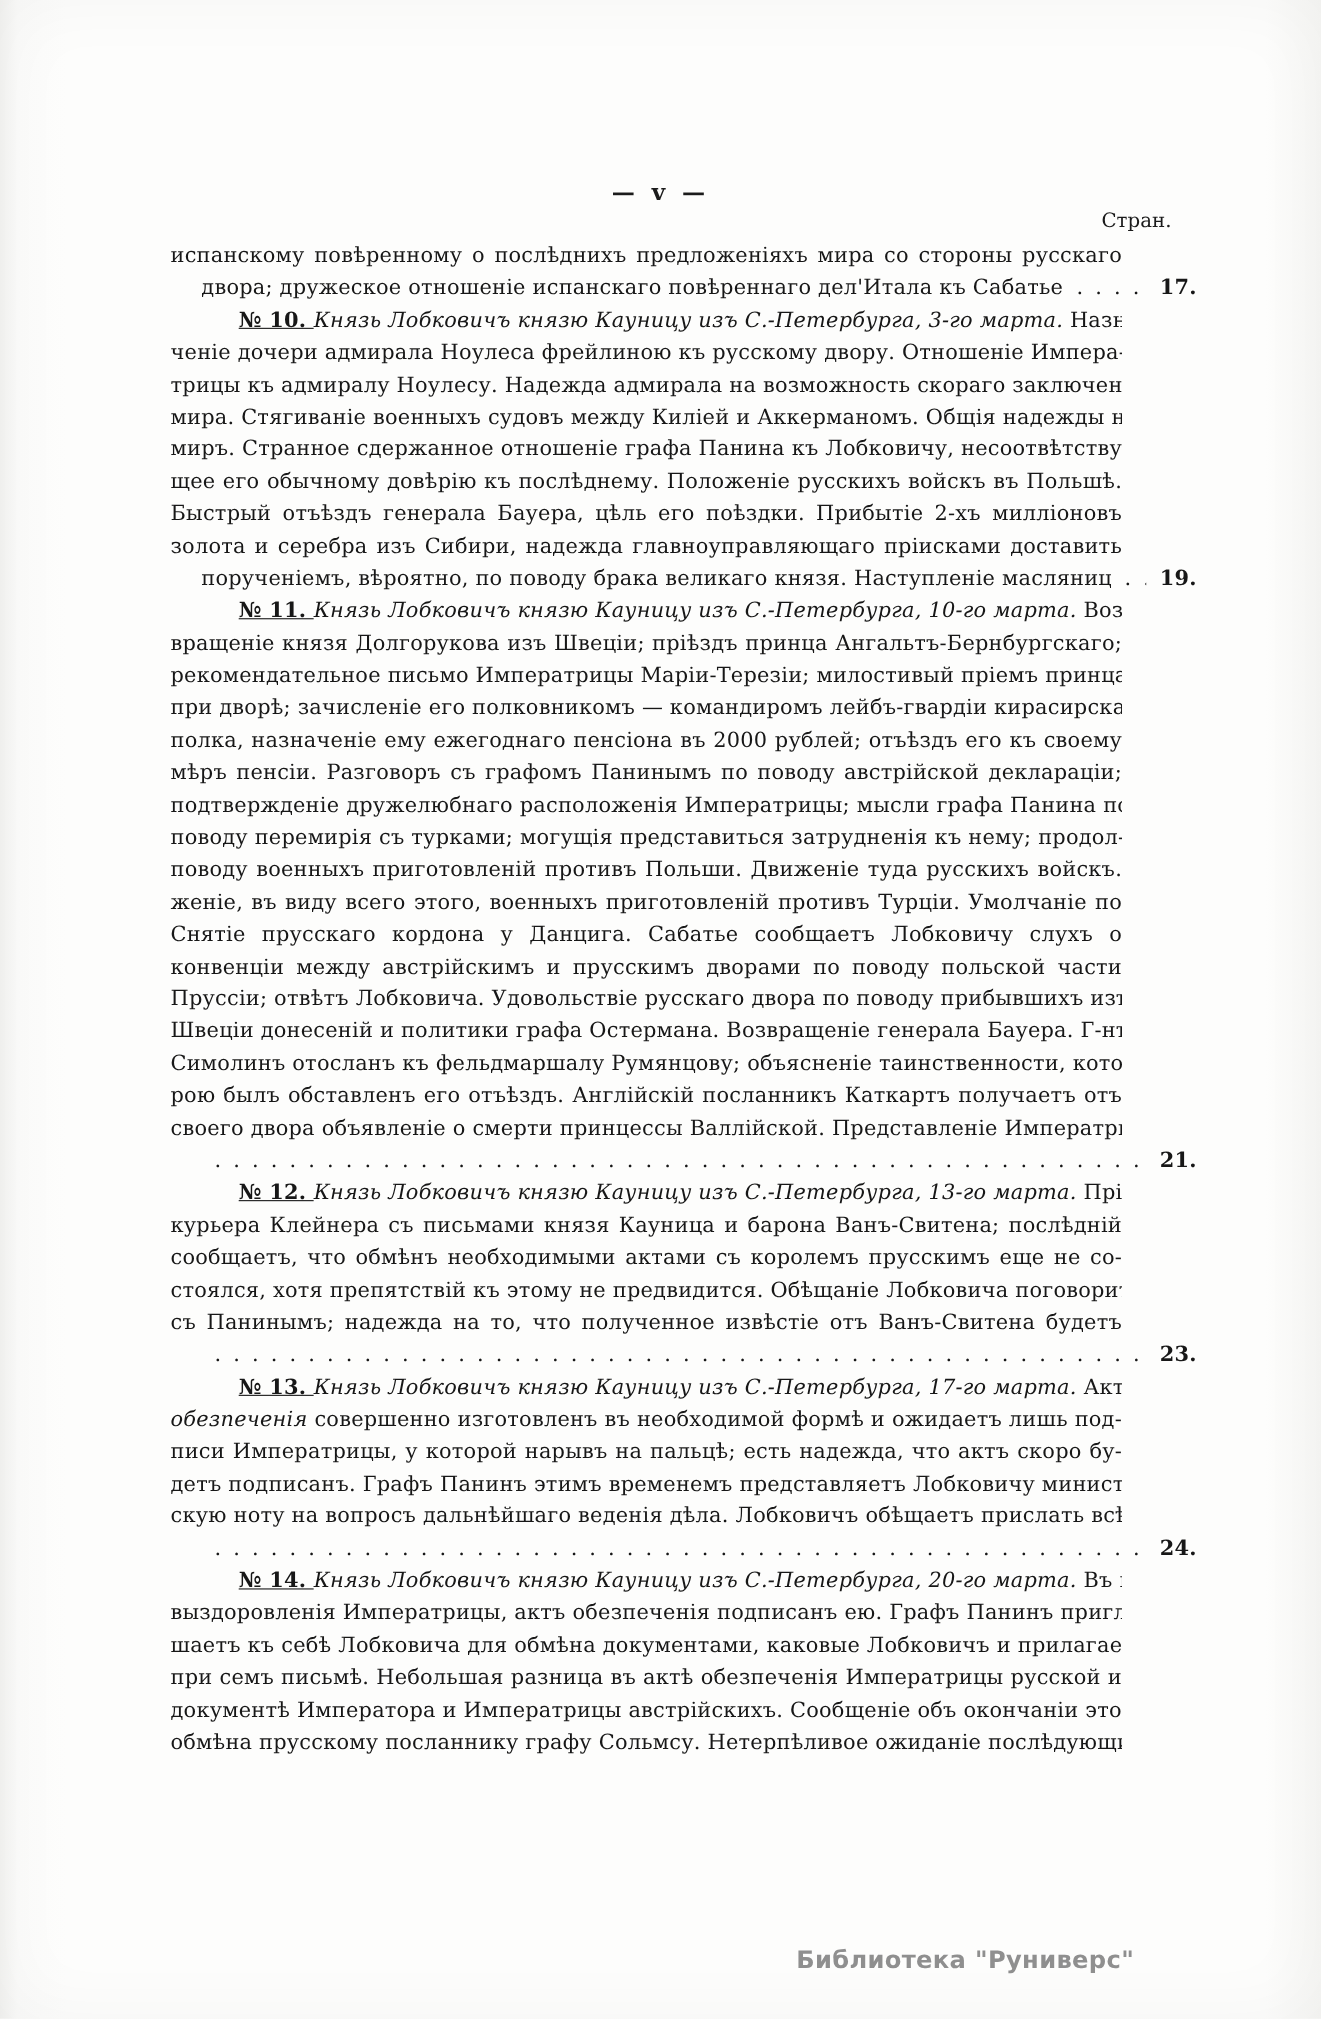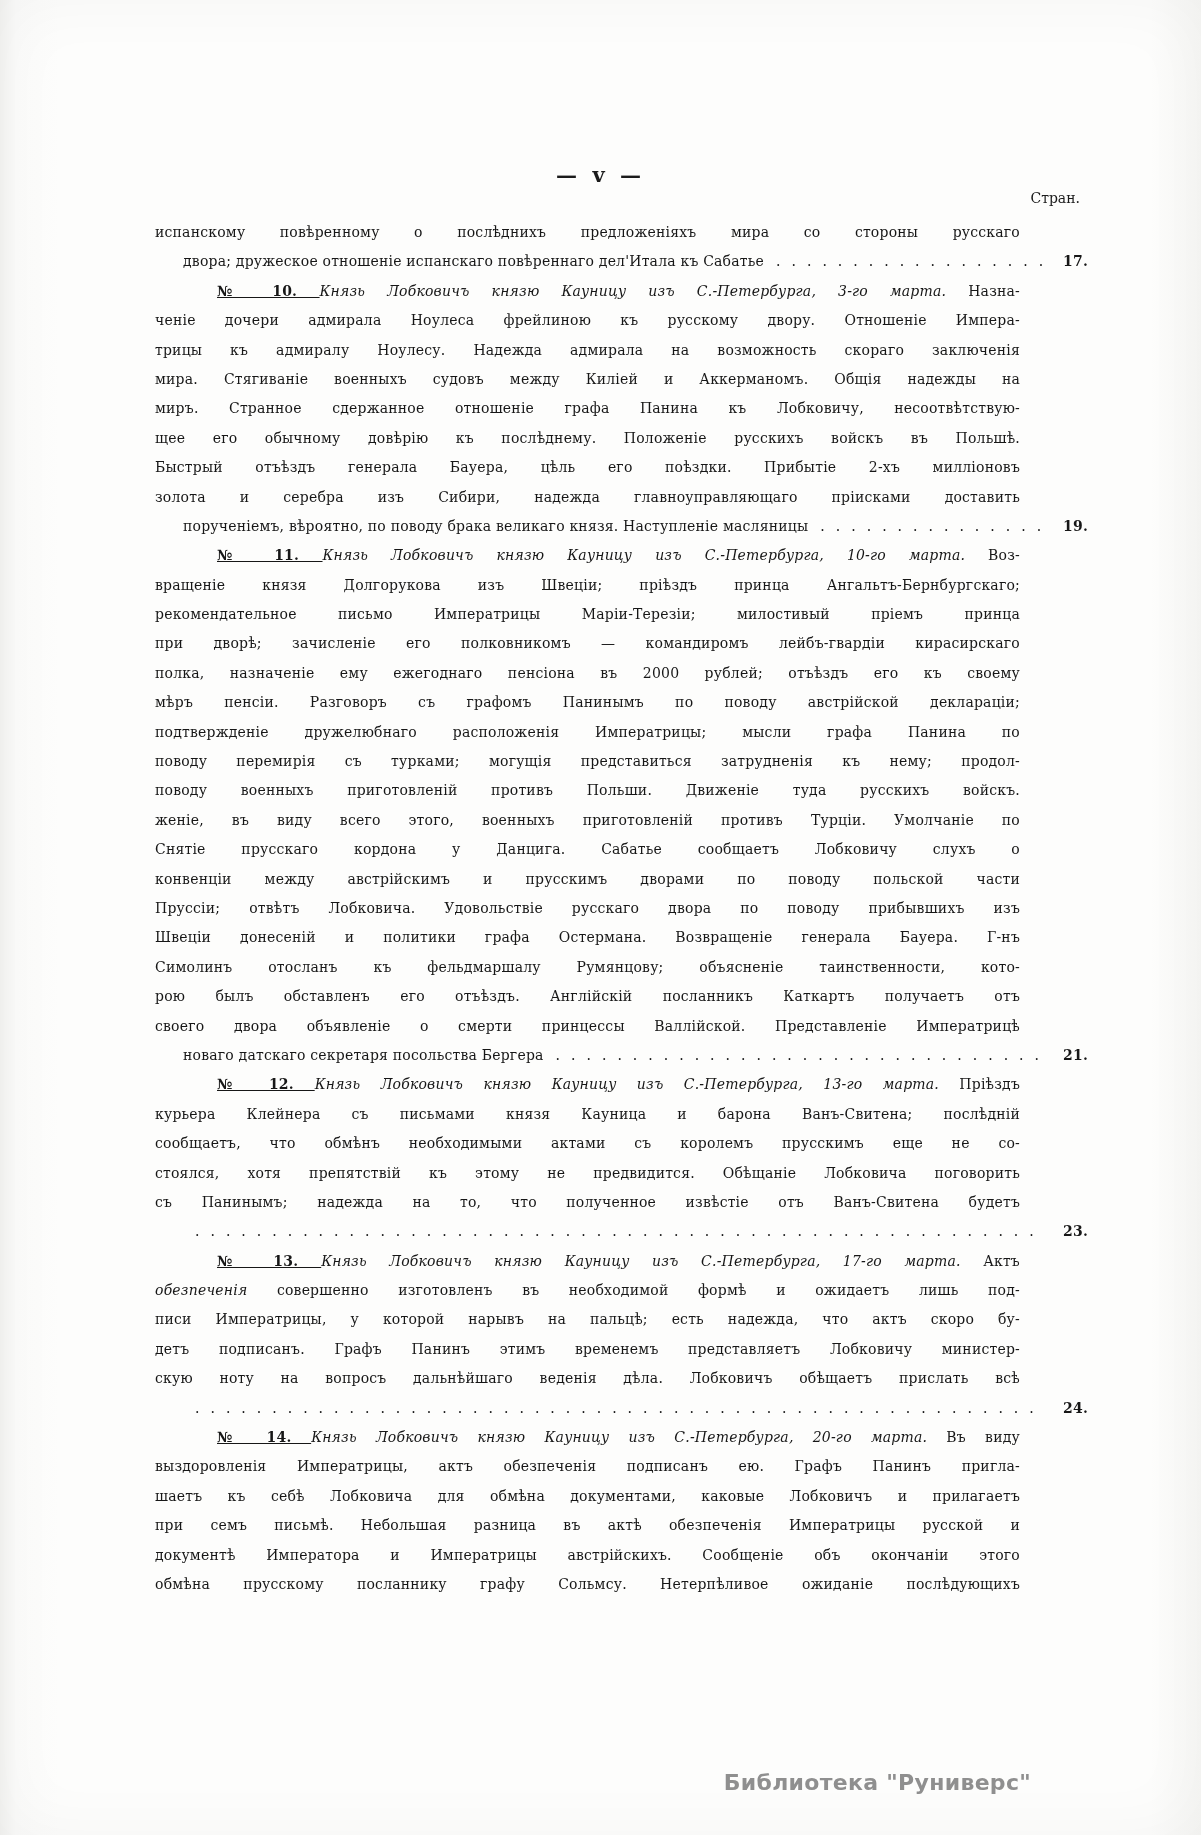--- a/index.html
+++ b/index.html
@@ -12,26 +12,26 @@
   .page{
     position:absolute;inset:0;
     background:linear-gradient(90deg,#f3f3f1 0px,#fbfbfa 16px,#fdfdfc 60px,#fdfdfc 1150px,#f7f7f5 1201px);
     box-shadow:inset 0 0 70px rgba(0,0,0,0.035);
   }
   .folio{
     position:absolute;top:162px;left:0;width:1201px;text-align:center;
     font-size:21px;letter-spacing:4px;font-weight:bold;color:#1b1b1b;
   }
   .col-label{
-    position:absolute;top:190px;right:121px;
-    font-size:14px;color:#1b1b1b;
+    position:absolute;top:190px;right:136px;
+    font-size:18px;color:#1b1b1b;
   }
   .content{
     position:absolute;top:218px;left:155px;width:905px;
-    font-size:14px;letter-spacing:0.2px;
+    font-size:19px;letter-spacing:0.2px;
   }
   .line{
     height:29.4px;line-height:29.4px;overflow:hidden;
   }
   .line.j{
     width:865px;text-align:justify;text-align-last:justify;white-space:nowrap;
   }
   .line.j.ind{
     padding-left:62px;width:803px;
   }
@@ -96,21 +96,20 @@
         <div class="line j"><span class="s-r">поводу военныхъ приготовленій противъ Польши. Движеніе туда русскихъ войскъ.</span></div>
         <div class="line j"><span class="s-r">женіе, въ виду всего этого, военныхъ приготовленій противъ Турціи. Умолчаніе по</span></div>
         <div class="line j"><span class="s-r">Снятіе прусскаго кордона у Данцига. Сабатье сообщаетъ Лобковичу слухъ о</span></div>
         <div class="line j"><span class="s-r">конвенціи между австрійскимъ и прусскимъ дворами по поводу польской части</span></div>
         <div class="line j"><span class="s-r">Пруссіи; отвѣтъ Лобковича. Удовольствіе русскаго двора по поводу прибывшихъ изъ</span></div>
         <div class="line j"><span class="s-r">Швеціи донесеній и политики графа Остермана. Возвращеніе генерала Бауера. Г-нъ</span></div>
         <div class="line j"><span class="s-r">Симолинъ отосланъ къ фельдмаршалу Румянцову; объясненіе таинственности, кото-</span></div>
         <div class="line j"><span class="s-r">рою былъ обставленъ его отъѣздъ. Англійскій посланникъ Каткартъ получаетъ отъ</span></div>
         <div class="line j"><span class="s-r">своего двора объявленіе о смерти принцессы Валлійской. Представленіе Императрицѣ</span></div>
         <div class="line l">
-          <span class="ltext"><span class="s-r">новаго датскаго секретаря посольства Бергера</span></span>
           <span class="leader">............................................................</span>
           <span class="pn">21.</span>
         </div>
       </section>
       <section>
         <div class="line j ind"><span class="s-b">№ 12. </span><span class="s-i">Князь Лобковичъ князю Кауницу изъ С.-Петербурга, 13-го марта.</span><span class="s-r"> Пріѣздъ</span></div>
         <div class="line j"><span class="s-r">курьера Клейнера съ письмами князя Кауница и барона Ванъ-Свитена; послѣдній</span></div>
         <div class="line j"><span class="s-r">сообщаетъ, что обмѣнъ необходимыми актами съ королемъ прусскимъ еще не со-</span></div>
         <div class="line j"><span class="s-r">стоялся, хотя препятствій къ этому не предвидится. Обѣщаніе Лобковича поговорить</span></div>
         <div class="line j"><span class="s-r">съ Панинымъ; надежда на то, что полученное извѣстіе отъ Ванъ-Свитена будетъ</span></div>

